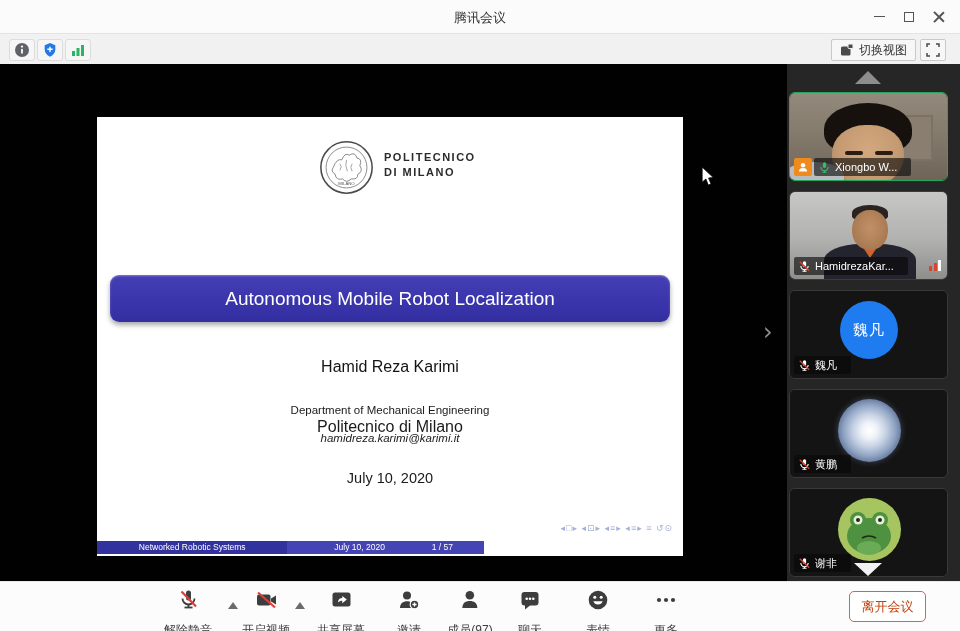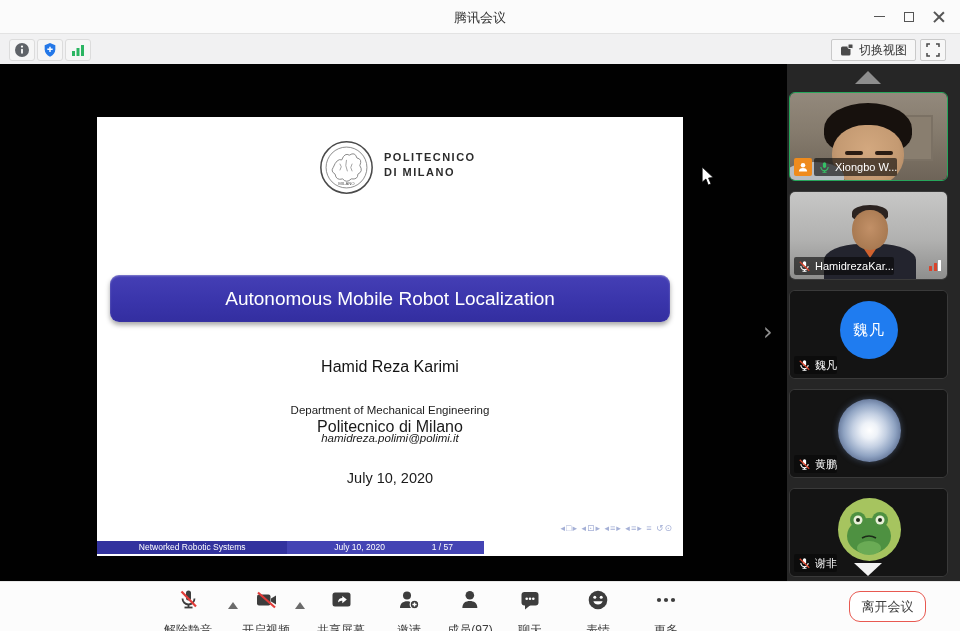--- a/index.html
+++ b/index.html
@@ -55,21 +55,21 @@
   .chevron-right { position:absolute; left:763px; top:254px; font-size:24px; color:#8f8f8f; font-family:"DejaVu Sans",sans-serif; }
 
   
   .sidebar { position:absolute; left:787px; top:0; width:173px; height:517px; background:#262626; }
   .scroll-up { position:absolute; left:68px; top:7px; width:0; height:0; border-left:13px solid transparent; border-right:13px solid transparent; border-bottom:13px solid #8d8d8d; }
   .scroll-down { position:absolute; left:67px; top:499px; width:0; height:0; border-left:14px solid transparent; border-right:14px solid transparent; border-top:13px solid #f2f2f2; z-index:5; }
   .tile { position:absolute; left:2px; width:159px; height:89px; border-radius:6px; background:#181818; border:1px solid #3a3a3a; overflow:hidden; }
   .tile.active { border:1px solid #26a65b; }
   .tile-footer { position:absolute; left:4px; bottom:4px; display:flex; align-items:center; gap:2px; }
   .host-badge { width:18px; height:18px; background:#ef8b1d; border-radius:2px; display:flex; align-items:center; justify-content:center; }
-  .name-label { background:rgba(8,8,8,0.62); border-radius:2px; height:18px; display:flex; align-items:center; gap:4px; padding:0 0 0 4px; font-size:11px; color:#fff; white-space:nowrap; }
+  .name-label { background:rgba(8,8,8,0.62); border-radius:2px; height:18px; display:flex; align-items:center; gap:4px; padding:0 14px 0 4px; font-size:11px; color:#fff; white-space:nowrap; }
   .signal { position:absolute; right:6px; bottom:8px; display:flex; align-items:flex-end; gap:1.5px; }
   .signal i { display:block; width:3px; border-radius:0.5px; }
 
   
   .vid1 { position:absolute; inset:0; background:linear-gradient(180deg,#93897c 0%,#857b6d 45%,#6e6458 100%); }
   .vid1 .door { position:absolute; right:14px; top:22px; width:34px; height:46px; border:2px solid #7b7164; background:#897e6f; }
   .vid1 .hair { position:absolute; left:34px; top:10px; width:88px; height:52px; background:#17110d; border-radius:50% 50% 40% 40%; }
   .vid1 .face { position:absolute; left:42px; top:32px; width:72px; height:62px; background:radial-gradient(ellipse at 50% 40%,#d3a87f 0%,#c49a72 60%,#a87f5c 100%); border-radius:46% 46% 50% 50%; }
   .vid1 .brow1,.vid1 .brow2 { position:absolute; width:18px; height:4px; background:#2a1c12; border-radius:2px; top:58px; }
   .vid1 .brow1 { left:55px; } .vid1 .brow2 { left:85px; }
@@ -85,21 +85,21 @@
   .avatar-blue { position:absolute; left:50px; top:10px; width:58px; height:58px; border-radius:50%; background:#1f7cf0; color:#fff; font-size:15px; display:flex; align-items:center; justify-content:center; letter-spacing:1px; }
   .avatar-mandala { position:absolute; left:48px; top:9px; width:63px; height:63px; border-radius:50%;
       background:radial-gradient(circle at 50% 50%, #ffffff 0%, #eef2f8 18%, #c3cfe2 38%, #8fa3c2 58%, #56688c 78%, #2c3a55 100%);
       box-shadow:0 0 6px rgba(120,150,200,0.4); }
   .avatar-frog { position:absolute; left:48px; top:9px; width:63px; height:63px; border-radius:50%; background:#a6c45f; overflow:hidden; }
 
   
   .bottombar { position:absolute; left:0; top:581px; width:960px; height:50px; background:#fcfcfc; border-top:1px solid #e8e8e8; }
   .tool-item { position:absolute; top:6px; transform:translateX(-50%); display:flex; flex-direction:column; align-items:center; gap:10px; color:#3d3d3d; font-size:12px; white-space:nowrap; }
   .caret-up { position:absolute; top:20px; width:0; height:0; border-left:5px solid transparent; border-right:5px solid transparent; border-bottom:7px solid #6b6b6b; }
-  .leave-btn { position:absolute; left:849px; top:9px; width:77px; height:31px; border:1px solid #e85951; border-radius:11px; background:#fff; color:#404040; font-size:13px; display:flex; align-items:center; justify-content:center; }
+  .leave-btn { position:absolute; left:849px; top:9px; width:77px; height:31px; border:1px solid #e85951; border-radius:5px; background:#fff; color:#c2410c; font-size:13px; display:flex; align-items:center; justify-content:center; }
 </style>
 </head>
 <body>
 
 <div class="window">
 
   <div class="titlebar">
     <div class="title">腾讯会议</div>
     <div class="win-controls">
       <div class="win-btn">
@@ -165,21 +165,21 @@
           <div>POLITECNICO</div>
           <div>DI MILANO</div>
         </div>
       </div>
       <div class="banner">
         <span>Autonomous Mobile Robot Localization</span>
       </div>
       <div class="s-author">Hamid Reza Karimi</div>
       <div class="s-dept">Department of Mechanical Engineering</div>
       <div class="s-inst">Politecnico di Milano</div>
-      <div class="s-email">hamidreza.polimi@polimi.it</div>
+      <div class="s-email">hamidreza.karimi@karimi.it</div>
       <div class="s-date">July 10, 2020</div>
       <div class="nav-symbols">◂□▸ ◂⊡▸ ◂≡▸ ◂≡▸ ≡ ↺⊙</div>
       <div class="s-footer">
         <div class="sf-mid">Networked Robotic Systems</div>
         <div class="sf-right">
           <span class="sf-date">July 10, 2020</span>
           <span class="sf-page">1 / 57</span>
         </div>
       </div>
     </div>

